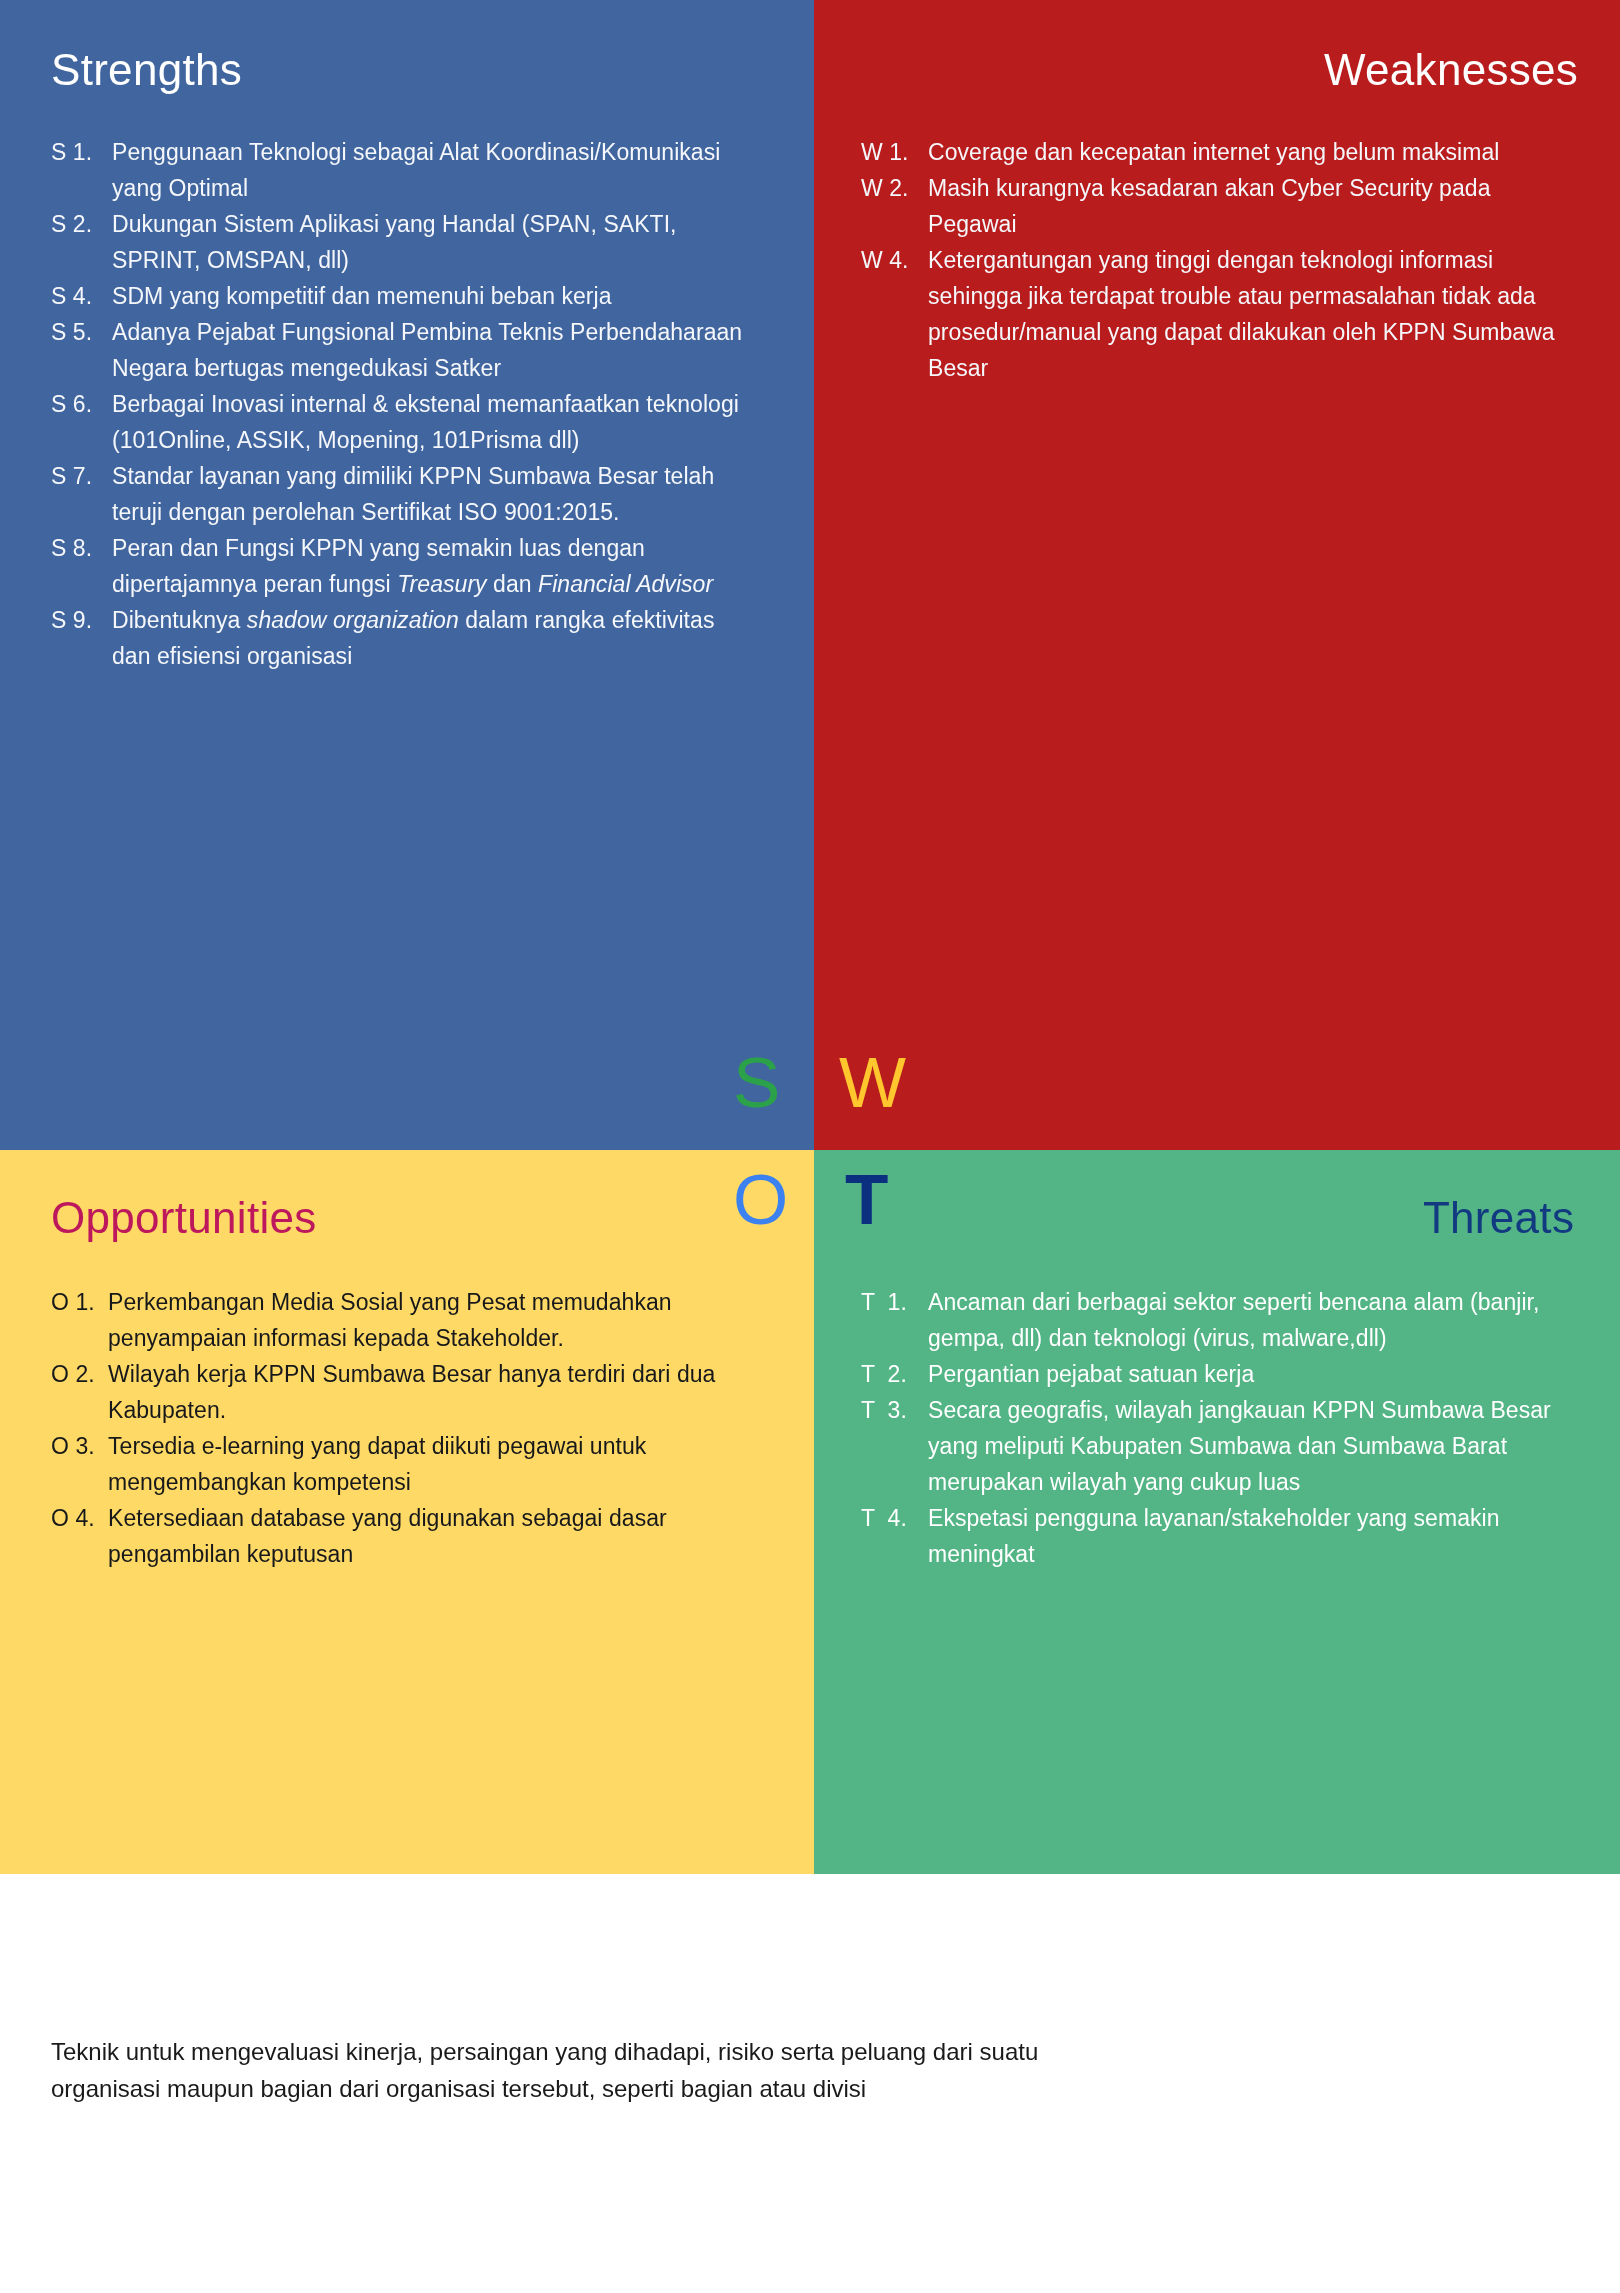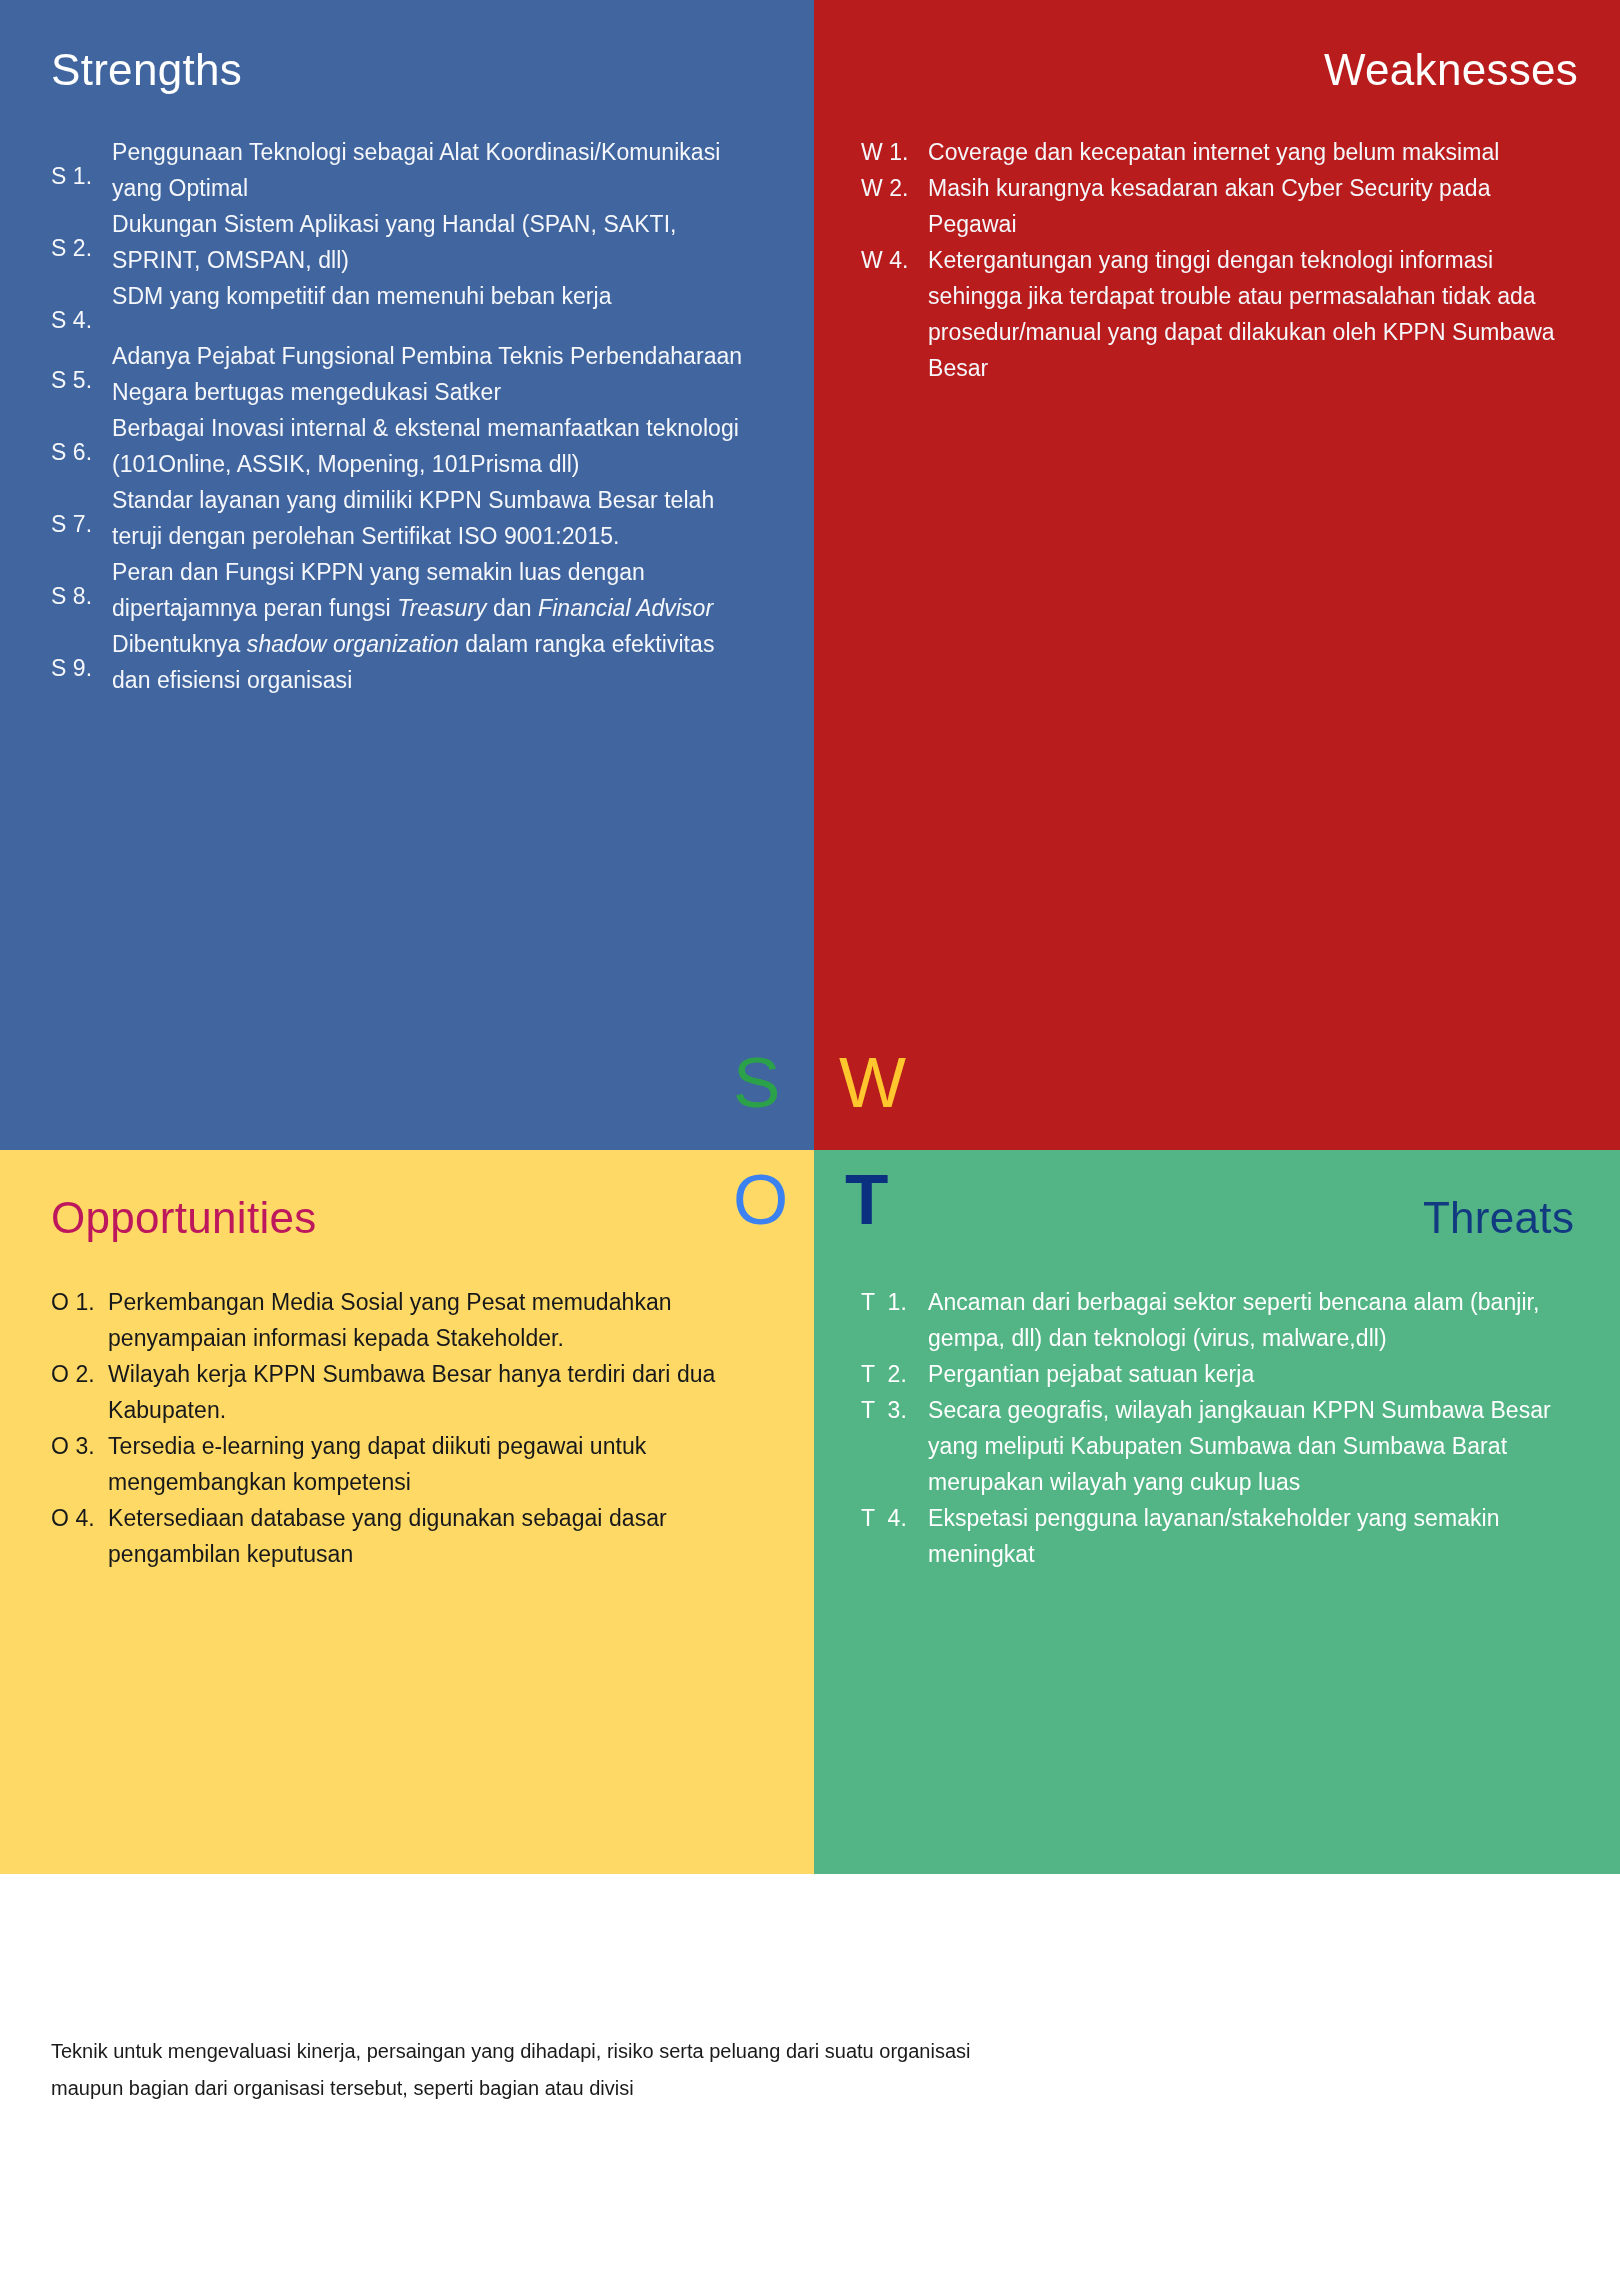--- a/index.html
+++ b/index.html
@@ -89,21 +89,21 @@
     display: inline-block;
   }
   .q-text {
     flex: 1 1 auto;
   }
   .q-strengths .q-item,
   .q-weaknesses .q-item { color: #f5f7fb; }
   .q-opportunities .q-item { color: #17181a; }
   .q-threats .q-item { color: #ffffff; }
 
-  .q-strengths .q-key { width: 61px; margin-top: 24px; }
+  .q-strengths .q-key { width: 61px; }
   .q-weaknesses .q-key { width: 67px; }
   .q-opportunities .q-key { width: 57px; }
   .q-threats .q-key { width: 67px; }
 
   .q-item i, .q-text i { font-style: italic; }
 
   
   .center-letters {
     position: absolute;
     left: 0; top: 0;
@@ -149,21 +149,21 @@
   }
   .brand-line2 {
     font-size: 71px;
     color: #ffcc3e;
     line-height: 1.02;
     margin: 5.9px 0 0 0;
     letter-spacing: -0.5px;
   }
   .footer-desc {
     flex: 1 1 auto;
-    font-size: 20px;
+    font-size: 24px;
     line-height: 37px;
     color: #1a1a1a;
     max-width: 990px;
     padding-top: 21.6px;
   }
 </style>
 </head>
 <body>
 
 <div class="swot-matrix">

